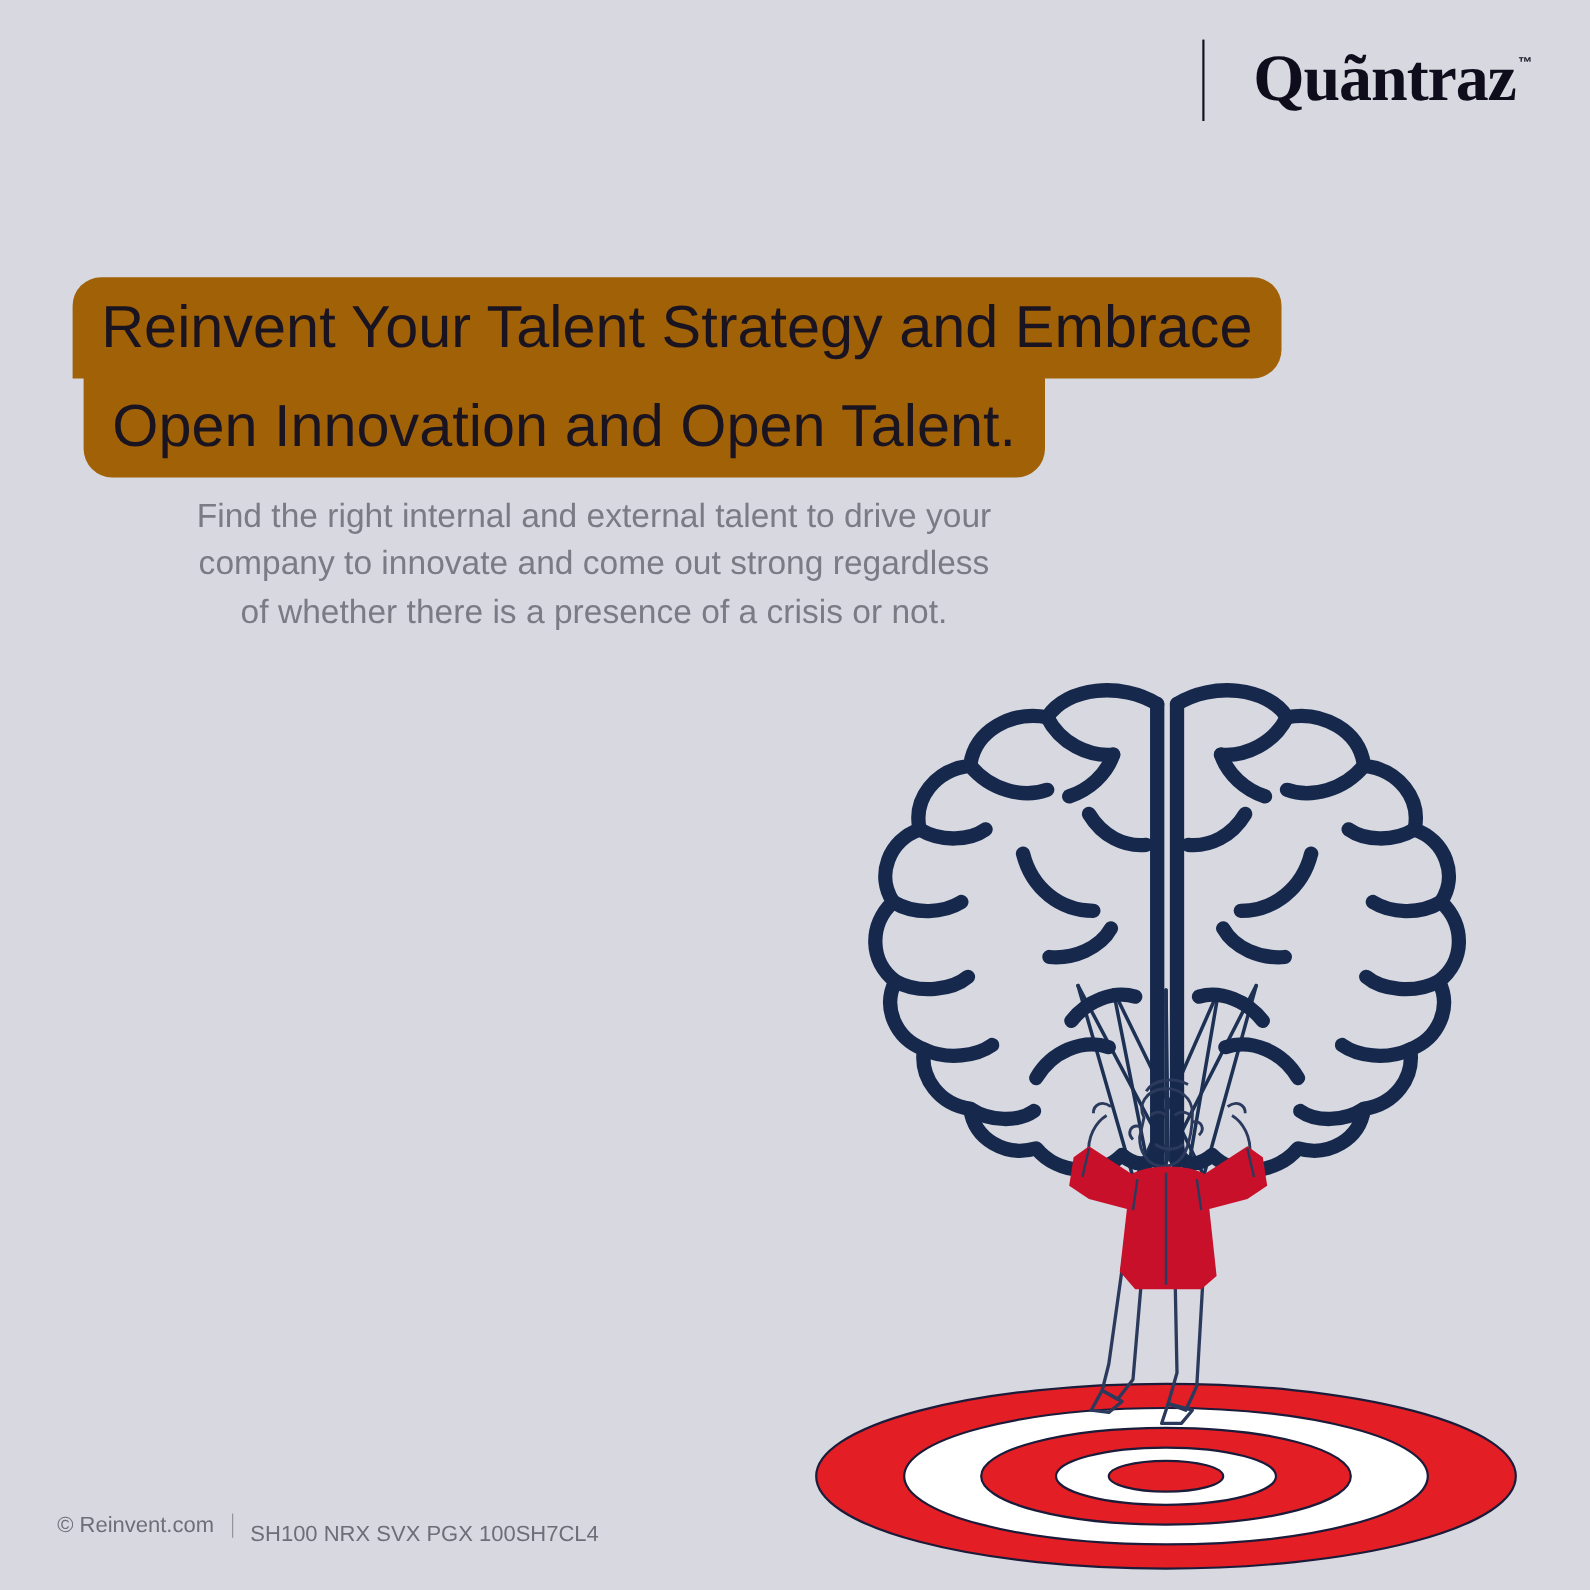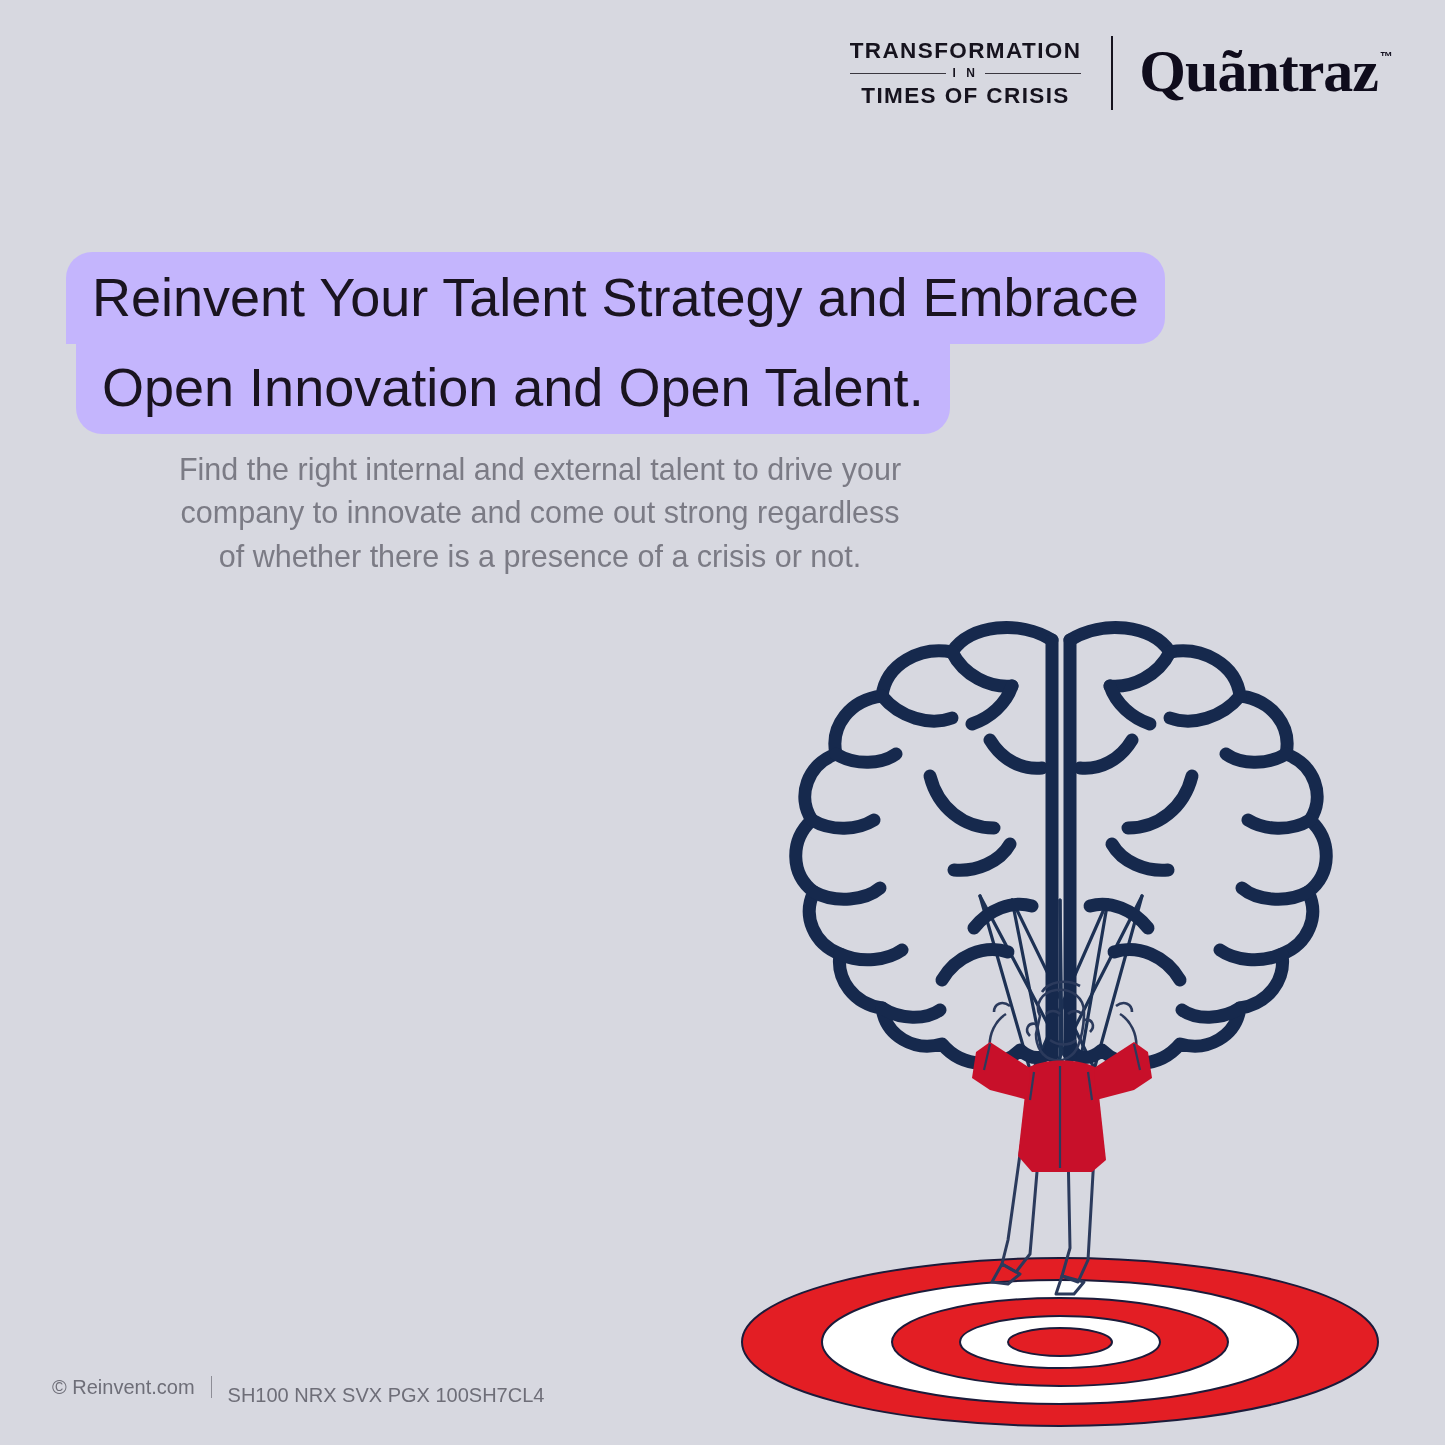--- a/index.html
+++ b/index.html
@@ -26,41 +26,41 @@
     line-height:1.12;white-space:nowrap;
   }
   .tag-mid{
     display:flex;align-items:center;gap:7px;
     width:100%;margin:3px 0 3px 0;
   }
   .tag-rule{flex:1;height:1px;background:#3a3740;}
   .tag-in{font-size:12px;letter-spacing:3.5px;font-weight:600;white-space:nowrap;color:#16131e;}
   .hdr-divider{width:2px;height:74px;background:#16131e;align-self:center;}
   .logo-wrap{
-    display:flex;align-items:flex-start;padding-left:26px;
+    display:flex;align-items:flex-start;padding-left:44px;
   }
   .logo-text{
     font-family:"Liberation Serif", serif;
     font-weight:700;font-size:60px;line-height:1;
     color:#0f0c1c;letter-spacing:-1px;
     position:relative;top:-2px;
   }
   .logo-tm{
     font-family:"Liberation Sans", sans-serif;
     font-size:13px;font-weight:700;color:#0f0c1c;
     margin-left:2px;margin-top:6px;
   }
 
   
   .headline{
     position:absolute;left:0;top:252px;width:1445px;
   }
   .hl-line{
     display:block;width:max-content;
-    background:#c4b5fd;
+    background:#a16207;
     color:#1a1420;
     font-size:54px;font-weight:400;
     line-height:1.0;
     padding:18px 26px 20px 26px;
     white-space:nowrap;
   }
   .hl-line-1{
     margin-left:66px;
     border-radius:26px 26px 26px 0;
   }
@@ -99,29 +99,20 @@
   }
   .ft-code{white-space:nowrap;margin-top:17px;}
 </style>
 </head>
 <body>
 
 <div class="canvas">
 
   <div class="header">
 
-    <div class="tagline">
-      <div class="tag-top">TRANSFORMATION</div>
-      <div class="tag-mid">
-        <span class="tag-rule"></span>
-        <span class="tag-in">I N</span>
-        <span class="tag-rule"></span>
-      </div>
-      <div class="tag-bot">TIMES OF CRISIS</div>
-    </div>
 
     <div class="hdr-divider"></div>
 
     <div class="logo-wrap">
       <span class="logo-text">Quãntraz</span>
       <span class="logo-tm">™</span>
     </div>
   </div>
 
   <div class="headline">

